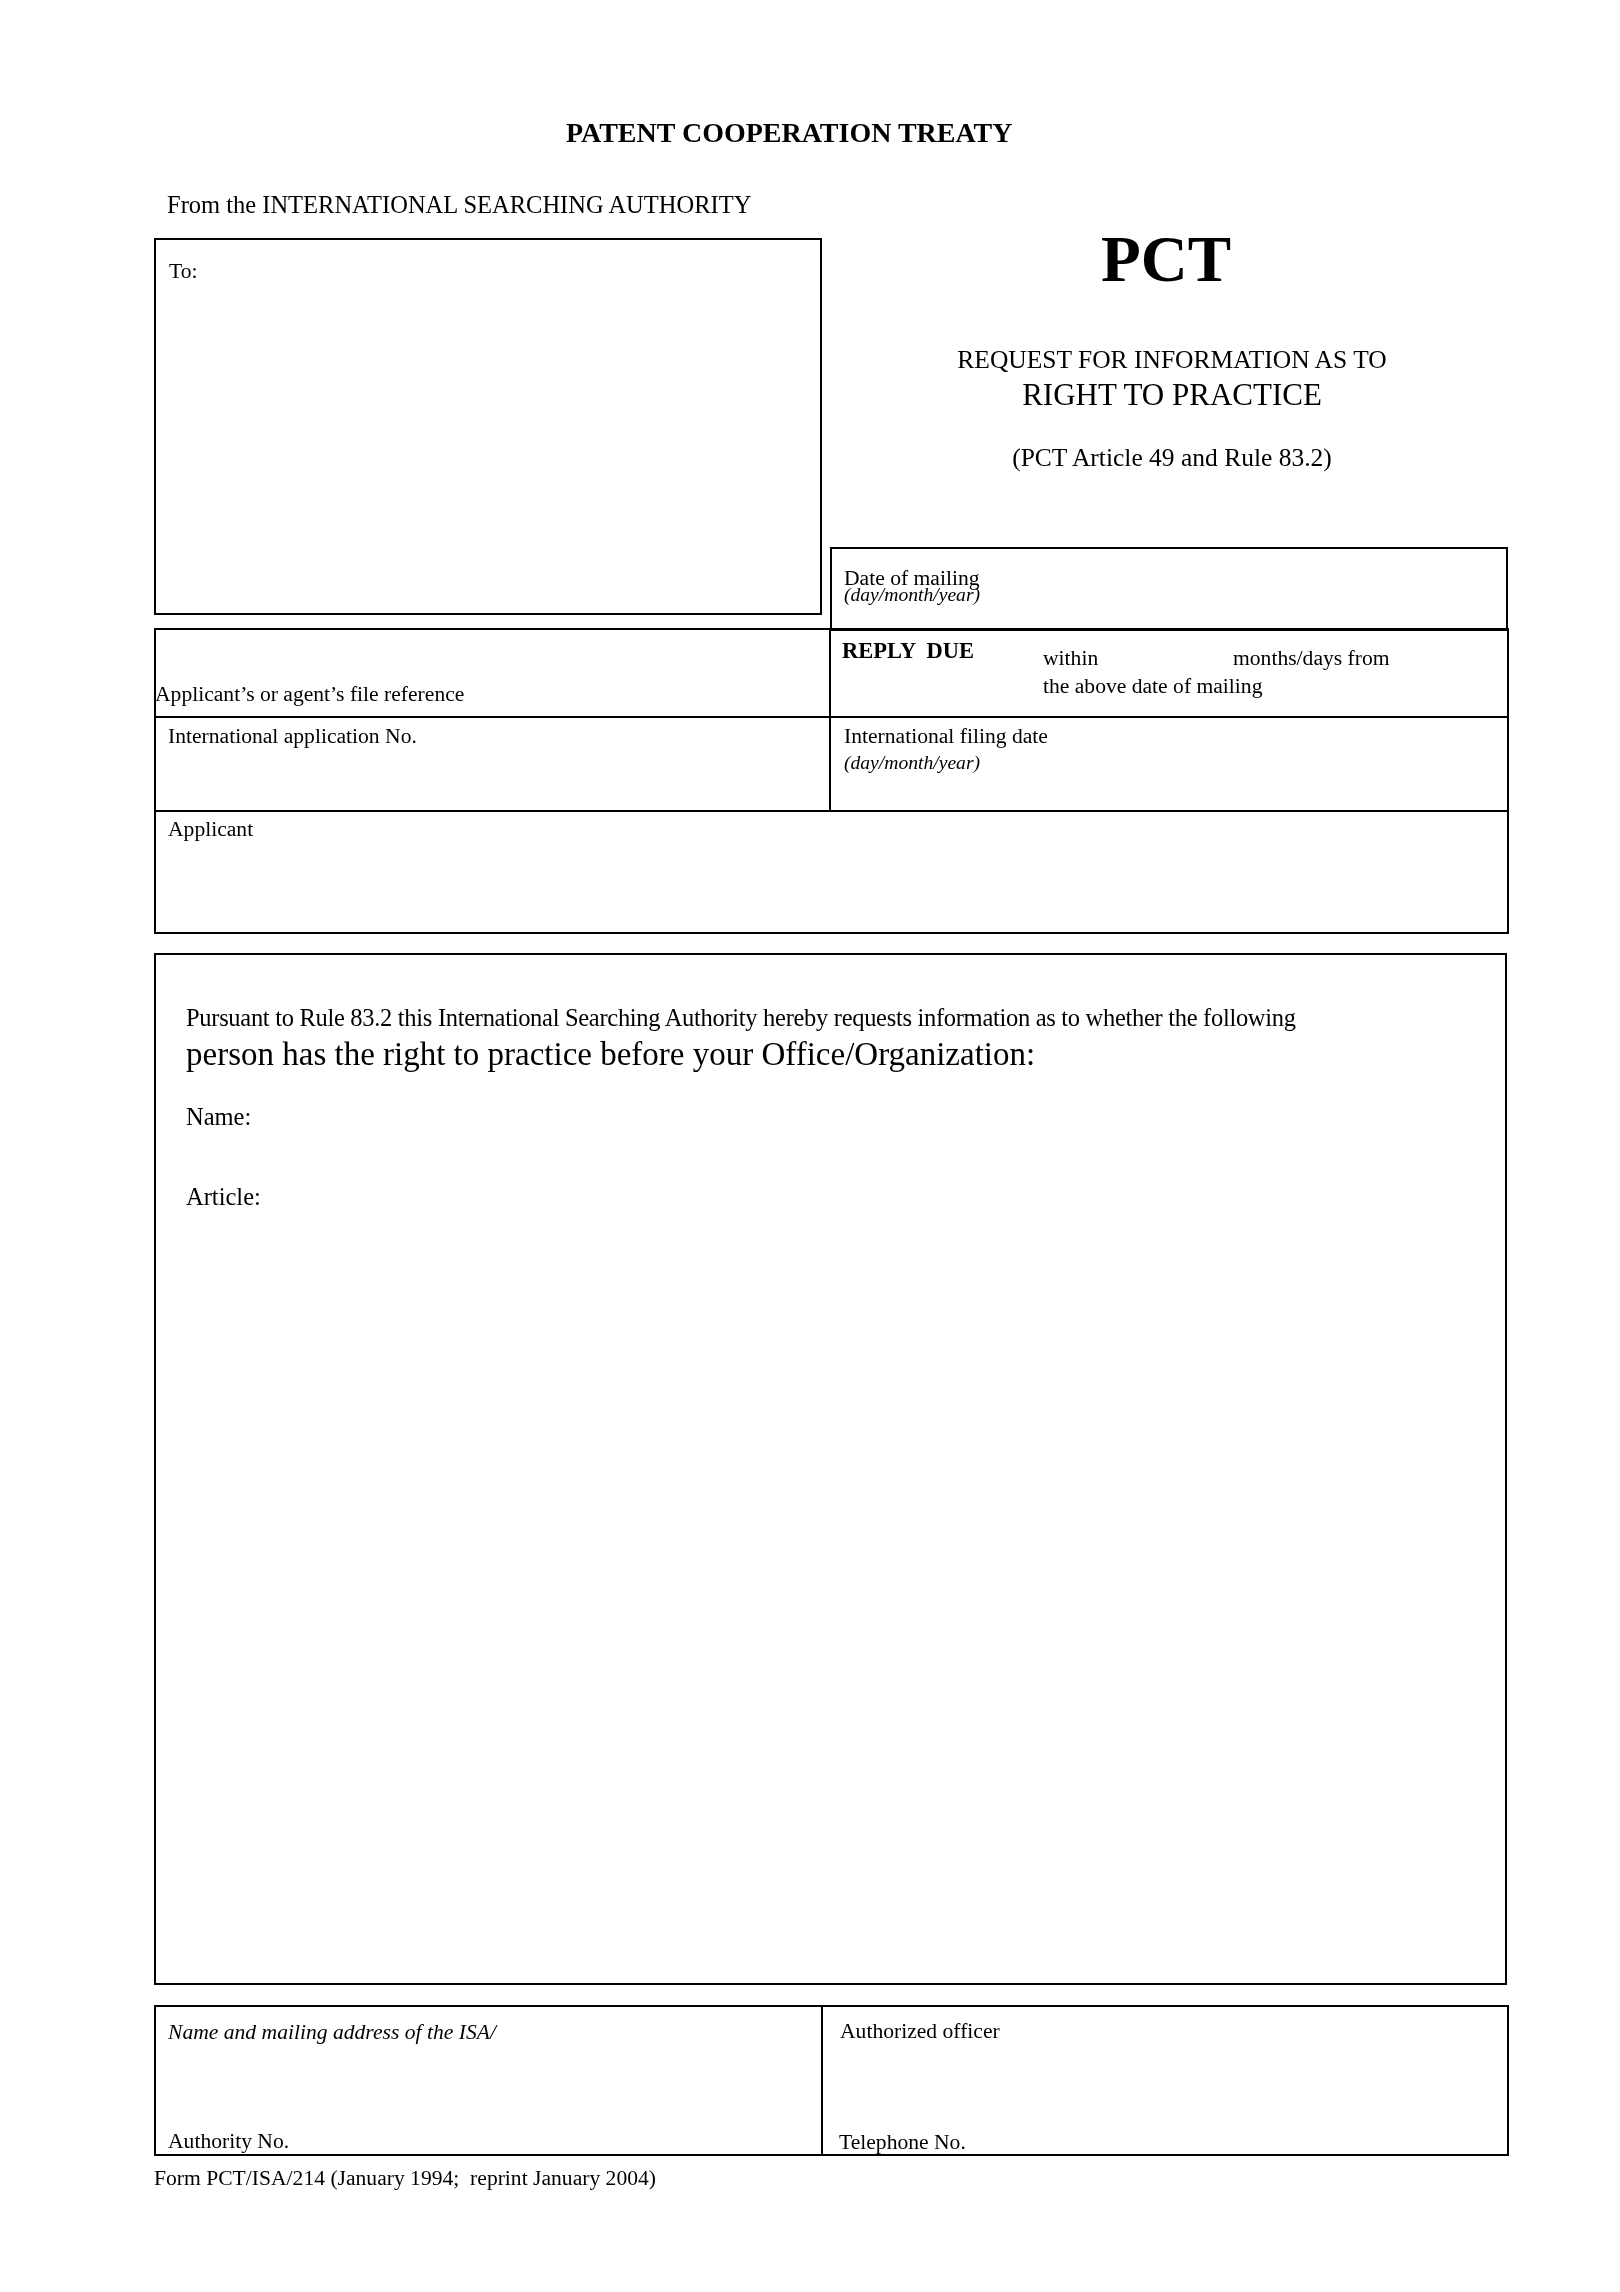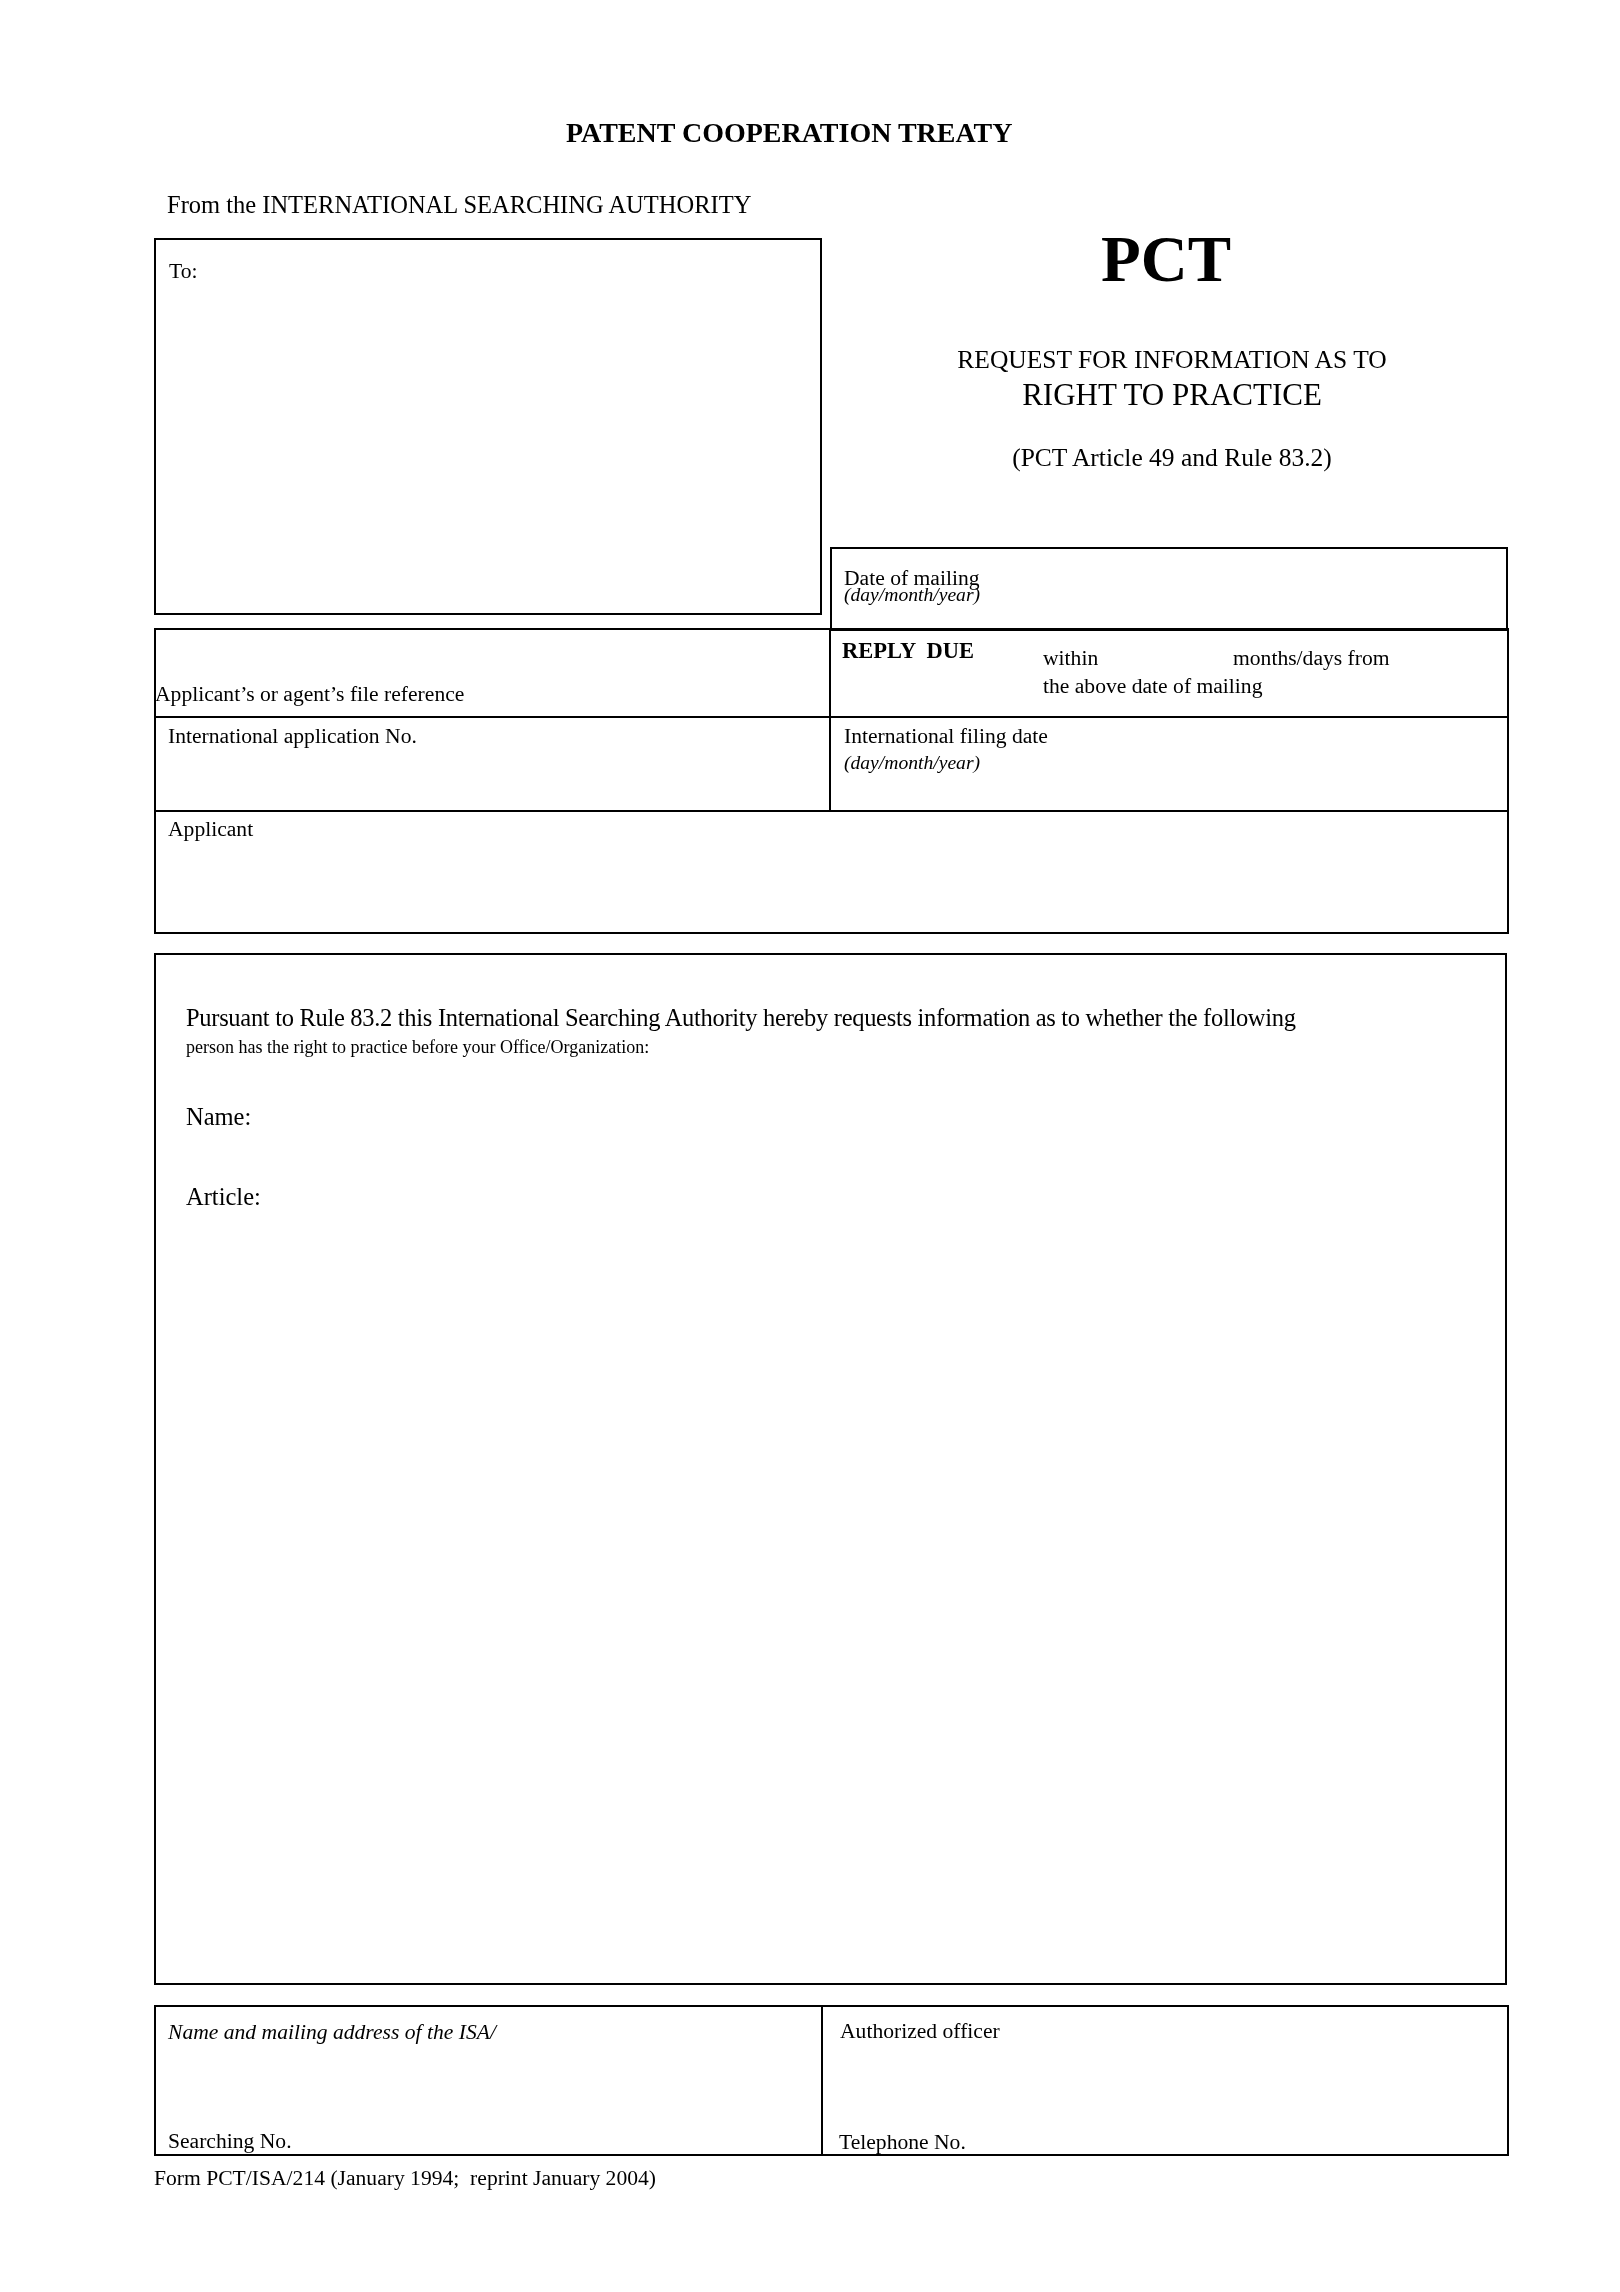--- a/index.html
+++ b/index.html
@@ -53,29 +53,29 @@
 <input class="field" style="left: 169px; top: 757px; width: 647px; height: 39px;">
 <div class="t sm" style="left:844px; top:726px;">International filing date</div>
 <div class="t it" style="left:844px; top:753px;">(day/month/year)</div>
 <input class="field" style="left: 1078px; top: 745px; width: 412px; height: 39px;">
 
 <div class="t sm" style="left:168px; top:819px;">Applicant</div>
 <input class="field" style="left: 169px; top: 853px; width: 1323px; height: 59px;">
 
 <div class="box" style="left:154px; top:953px; width:1353px; height:1032px;"></div>
 <div class="t" style="left:186px; top:1006px; font-size:24.5px; letter-spacing:-0.3px;">Pursuant to Rule 83.2 this International Searching Authority hereby requests information as to whether the following</div>
-<div class="t" style="left:186px; top:1038px; font-size:18px;">person has the right to practice before your Office/Organization:</div>
+<div class="t" style="left:186px; top:1038px; font-size:33px;">person has the right to practice before your Office/Organization:</div>
 <div class="t" style="left:186px; top:1105px; font-size:24.5px;">Name:</div>
 <input class="field" style="left: 274px; top: 1096px; width: 1206px; height: 41px;">
 <div class="t" style="left:186px; top:1185px; font-size:24.5px;">Article:</div>
 <textarea class="field" style="left: 294px; top: 1176px; width: 1186px; height: 765px; resize: none;"></textarea>
 
 <div class="box" style="left:154px; top:2005px; width:1355px; height:151px;"></div>
 <div class="vline" style="left:821px; top:2005px; height:151px;"></div>
 <div class="t sm" style="left:168px; top:2022px;font-style:italic;">Name and mailing address of the ISA/</div>
 <textarea class="field" style="left: 169px; top: 2050px; width: 637px; height: 69px; resize: none;"></textarea>
-<div class="t sm" style="left:168px; top:2131px;">Searching No.</div>
+<div class="t sm" style="left:168px; top:2131px;">Authority No.</div>
 <div class="t sm" style="left:840px; top:2021px;">Authorized officer</div>
 <input class="field" style="left: 840px; top: 2053px; width: 647px; height: 59px;">
 <div class="t sm" style="left:839px; top:2132px;">Telephone No.</div>
 
 <div class="t" style="left:154px; top:2168px; font-size:21.6px; white-space:pre;">Form PCT/ISA/214 (January 1994;  reprint January 2004)</div>
 
 
 </body></html>

